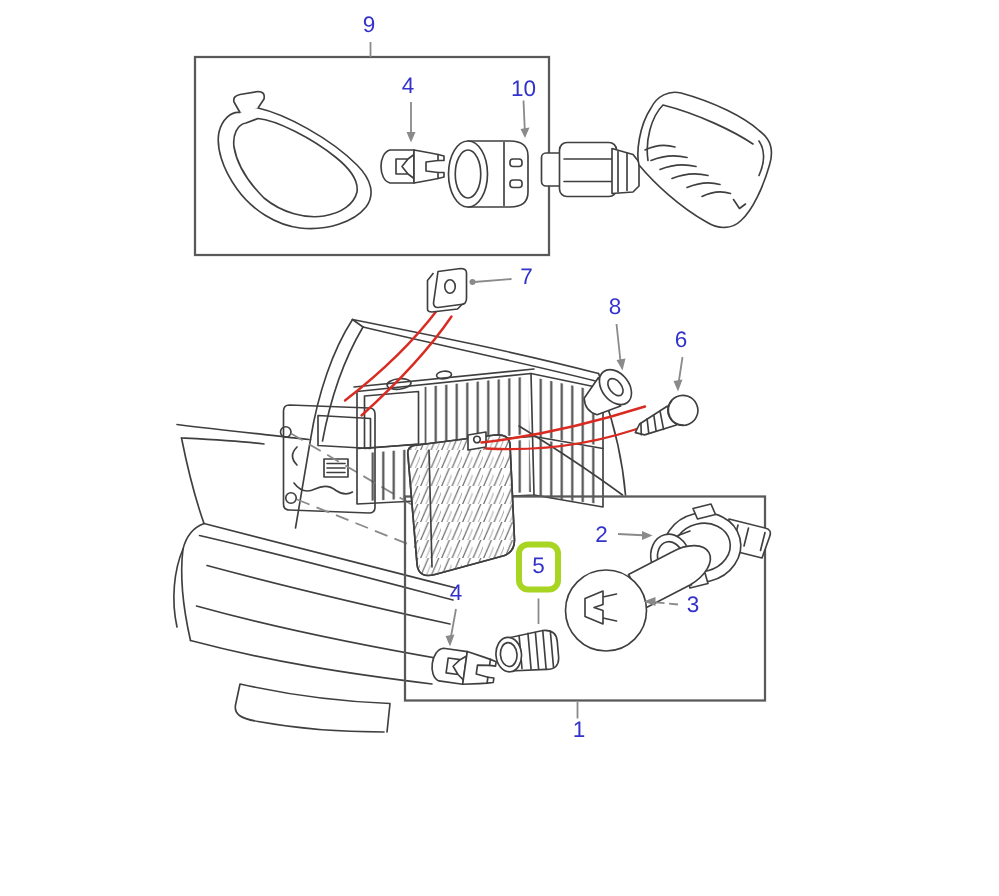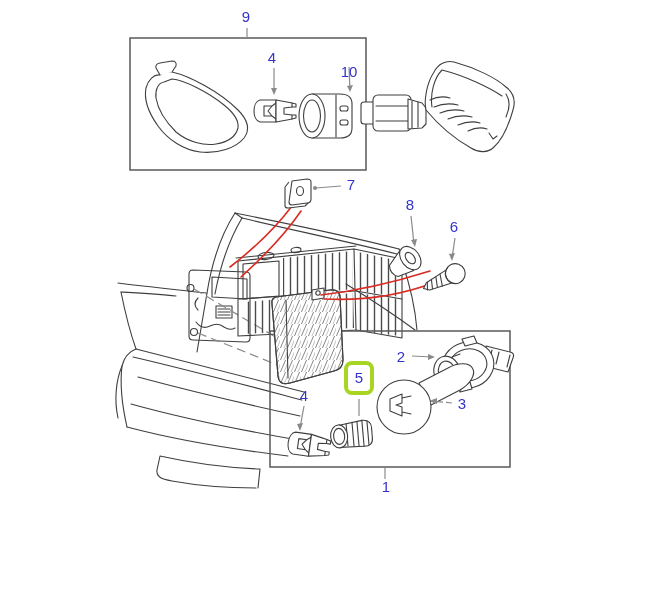--- a/index.html
+++ b/index.html
@@ -226,21 +226,21 @@
         <polygon class="leader-arrow" points="437,398 437,404 429,401"></polygon>
     <path class="leader" d="M304,406 L300,428"></path>
         <polygon class="leader-arrow" points="297,424 303,423 300,431"></polygon>
     <path class="leader" d="M359,399 V416"></path>
     <path class="leader" d="M385,468 V479"></path>
   </g>
 </svg>
 
 <div class="callout" style="left:246px;top:9px">9</div>
 <div class="callout" style="left:272px;top:50px">4</div>
-<div class="callout" style="left:349px;top:64px">10</div>
+<div class="callout" style="left:349px;top:52px">10</div>
 <div class="callout" style="left:351px;top:177px">7</div>
 <div class="callout" style="left:410px;top:197px">8</div>
 <div class="callout" style="left:454px;top:219px">6</div>
 <div class="callout" style="left:401px;top:349px">2</div>
 <div class="callout" style="left:462px;top:396px">3</div>
 <div class="callout" style="left:304px;top:388px">4</div>
 <div class="callout boxed" style="left:344px;top:361px">
   <span>5</span>
 </div>
 <div class="callout" style="left:386px;top:479px">1</div>

